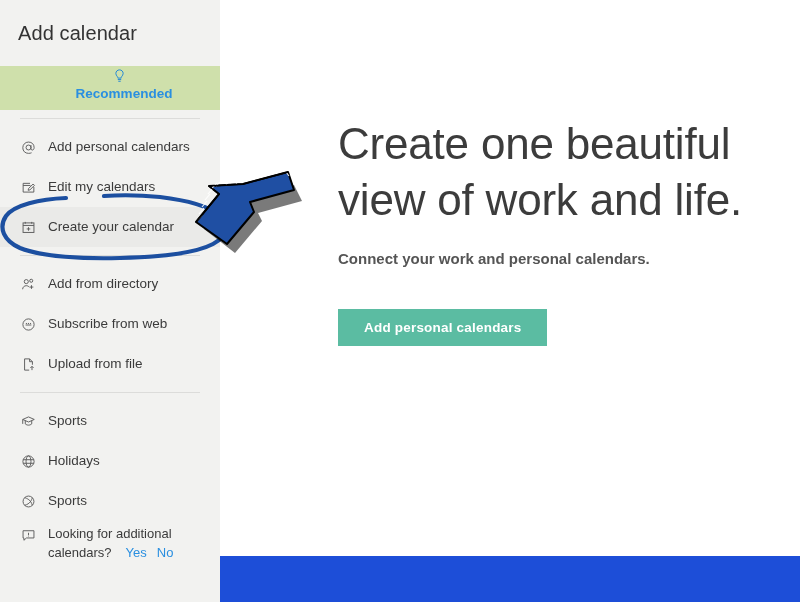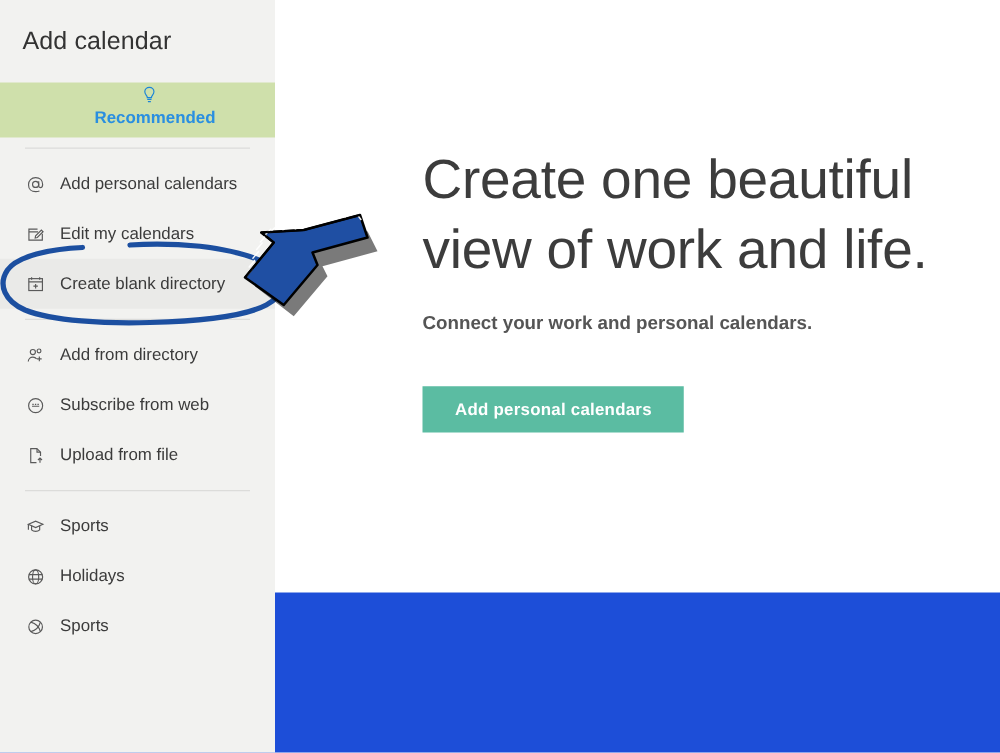--- a/index.html
+++ b/index.html
@@ -114,21 +114,21 @@
   .link {
     color: #2a8fe0;
     cursor: pointer;
     margin-left: 10px;
   }
   .link.first { margin-left: 14px; }
 
   
   .main {
     flex: 1 1 auto;
-    height: 474px;
+    height: 556px;
     background: #ffffff;
     position: relative;
     box-sizing: border-box;
     padding-left: 118px;
     padding-top: 116px;
   }
   .hero-title {
     font-size: 44px;
     font-weight: 300;
     color: #3c3c3c;
@@ -211,21 +211,21 @@
 
     <div class="nav-item hover-row">
       <span class="ico">
         <svg width="17" height="17" viewBox="0 0 20 20" fill="none" stroke="currentColor" stroke-width="1.1">
           <rect x="3.6" y="4.6" width="12.8" height="11.2"></rect>
           <path d="M3.6 7.6h12.8"></path>
           <path d="M6.2 3.4v2.2M13.8 3.4v2.2"></path>
           <path d="M10 9.6v4.2M7.9 11.7h4.2"></path>
         </svg>
       </span>
-      <span class="label">Create blank directory</span>
+      <span class="label">Create your calendar</span>
     </div>
 
     <div class="divider"></div>
 
     <div class="nav-item">
       <span class="ico">
         <svg width="17" height="17" viewBox="0 0 20 20" fill="none" stroke="currentColor" stroke-width="1.1">
           <circle cx="7.4" cy="6.6" r="2.4"></circle>
           <path d="M3.1 15.6c0-2.4 1.9-4.2 4.3-4.2 1.5 0 2.8 0.7 3.6 1.8"></path>
           <circle cx="13.2" cy="5.6" r="1.8"></circle>
@@ -287,20 +287,32 @@
         <svg width="17" height="17" viewBox="0 0 20 20" fill="none" stroke="currentColor" stroke-width="1.1">
           <circle cx="10" cy="10" r="6.4"></circle>
           <path d="M5.5 5.5c2.6 0.7 7.3 2.6 9 9"></path>
           <path d="M14.5 5.5c-0.7 2.6-2.6 7.3-9 9"></path>
         </svg>
       </span>
       <span class="label">Sports</span>
     </div>
 
 
+    <div class="sidebar-footer-item">
+      <span class="ico">
+        <svg width="17" height="17" viewBox="0 0 20 20" fill="none" stroke="currentColor" stroke-width="1.1">
+          <path d="M3.6 4.4h12.8v8.5H7.6l-3 2.7v-2.7H3.6z"></path>
+          <path d="M10 6.8v3.1M10 11.2v0.5"></path>
+        </svg>
+      </span>
+      <span class="ftext">
+        <span>Looking for additional</span><br>
+        <span>calendars?</span><span class="link first">Yes</span><span class="link">No</span>
+      </span>
+    </div>
 
   </div>
 
   <div class="main">
     <div class="hero-title">
       <div>Create one beautiful</div>
       <div>view of work and life.</div>
     </div>
     <div class="hero-sub">Connect your work and personal calendars.</div>
     <button class="cta-button">Add personal calendars</button>

